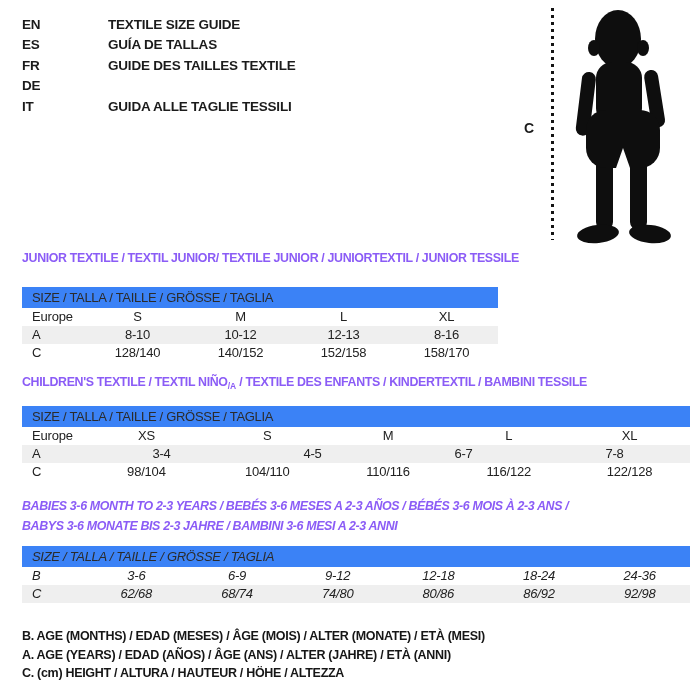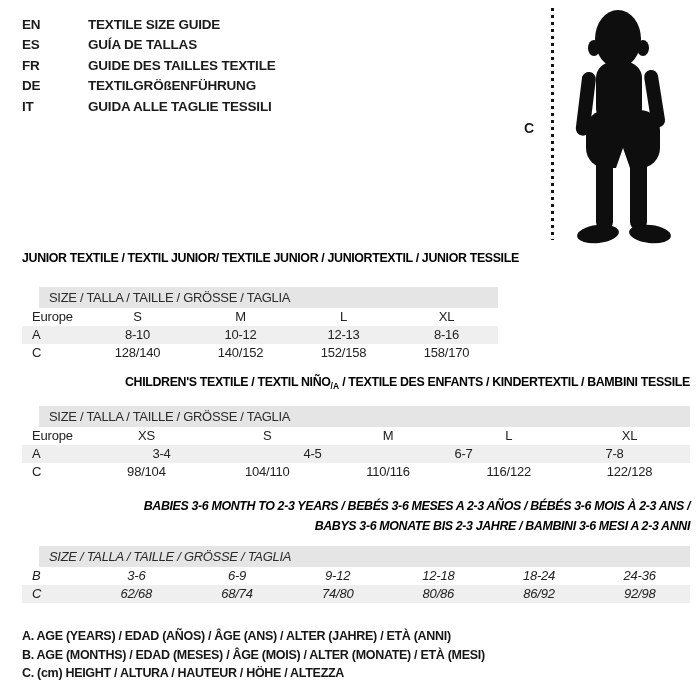--- a/index.html
+++ b/index.html
@@ -4,38 +4,38 @@
 <style>
   html,body{margin:0;padding:0;background:#fff;}
   .page{position:relative;width:700px;height:700px;background:#ffffff;overflow:hidden;
         color:#1b1b1b;font-family:"Liberation Sans",sans-serif;}
 
   
   .lang-list{position:absolute;left:22px;top:14px;}
   .lang-row{display:flex;height:20.5px;align-items:center;font-weight:bold;
             font-size:13.5px;letter-spacing:-0.2px;gap:20px;}
   .lang-code{width:46px;}
-  .lang-label{white-space:nowrap;}
+  .lang-label{white-space:nowrap;margin-left:20px;}
 
   
   .height-line{position:absolute;left:551px;top:8px;width:3px;height:232px;
                background:repeating-linear-gradient(to bottom,#141414 0 3px,transparent 3px 7px);}
   .height-label{position:absolute;left:524px;top:120px;font-weight:bold;font-size:14px;}
   .silhouette{position:absolute;left:558px;top:6px;}
 
   
   .table-section{position:absolute;left:22px;}
   .sec-0{top:250px;width:476px;}
   .sec-1{top:374px;width:668px;}
   .sec-2{top:498px;width:668px;font-style:italic;}
   .tbl-title{font-weight:bold;font-size:12.4px;line-height:16px;letter-spacing:-0.35px;
-             white-space:nowrap;color:#000000;text-align:right;}
+             white-space:nowrap;color:#8b5cf6;}
   .tbl-title sub{font-size:8.5px;letter-spacing:0;}
-  .size-bar{margin-top:12px;height:21px;line-height:21px;background:#e5e5e5;
-            padding-left:10px;font-size:13px;color:#2b2b2b;letter-spacing:-0.3px;margin-left:17px;}
+  .size-bar{margin-top:12px;height:21px;line-height:21px;background:#3b82f6;
+            padding-left:10px;font-size:13px;color:#2b2b2b;letter-spacing:-0.3px;}
   .sec-0 .size-bar{margin-top:17px;}
   .t-row{display:flex;height:18px;line-height:18px;font-size:13px;letter-spacing:-0.2px;color:#222;align-items:flex-end;}
   .t-row.alt{background:#efefef;}
   .t-label{width:64px;padding-left:10px;box-sizing:border-box;}
   .t-cell{flex:1;text-align:center;}
 
   
   .footnotes{position:absolute;left:22px;top:627px;}
   .footnote{font-weight:bold;font-size:12.5px;line-height:18.5px;letter-spacing:-0.3px;
             white-space:nowrap;color:#161616;}
@@ -53,21 +53,20 @@
     <div class="lang-row">
       <span class="lang-code">ES</span>
       <span class="lang-label">GUÍA DE TALLAS</span>
     </div>
     <div class="lang-row">
       <span class="lang-code">FR</span>
       <span class="lang-label">GUIDE DES TAILLES TEXTILE</span>
     </div>
     <div class="lang-row">
       <span class="lang-code">DE</span>
-      <span class="lang-label">TEXTILGRÖßENFÜHRUNG</span>
     </div>
     <div class="lang-row">
       <span class="lang-code">IT</span>
       <span class="lang-label">GUIDA ALLE TAGLIE TESSILI</span>
     </div>
   </div>
 
   <div class="height-label">C</div>
   <div class="height-line"></div>
   <svg class="silhouette" width="140" height="240" viewBox="0 0 140 240" aria-hidden="true">
@@ -166,18 +165,18 @@
           <div class="t-cell">68/74</div>
           <div class="t-cell">74/80</div>
           <div class="t-cell">80/86</div>
           <div class="t-cell">86/92</div>
           <div class="t-cell">92/98</div>
         </div>
       </section>
     </div>
 
   <div class="footnotes">
+    <div class="footnote">B. AGE (MONTHS) / EDAD (MESES) / ÂGE (MOIS) / ALTER (MONATE) / ETÀ (MESI)</div>
     <div class="footnote">A. AGE (YEARS) / EDAD (AÑOS) / ÂGE (ANS) / ALTER (JAHRE) / ETÀ (ANNI)</div>
-    <div class="footnote">B. AGE (MONTHS) / EDAD (MESES) / ÂGE (MOIS) / ALTER (MONATE) / ETÀ (MESI)</div>
     <div class="footnote">C. (cm) HEIGHT / ALTURA / HAUTEUR / HÖHE / ALTEZZA</div>
   </div>
 
 </div>
 
 </body></html>

